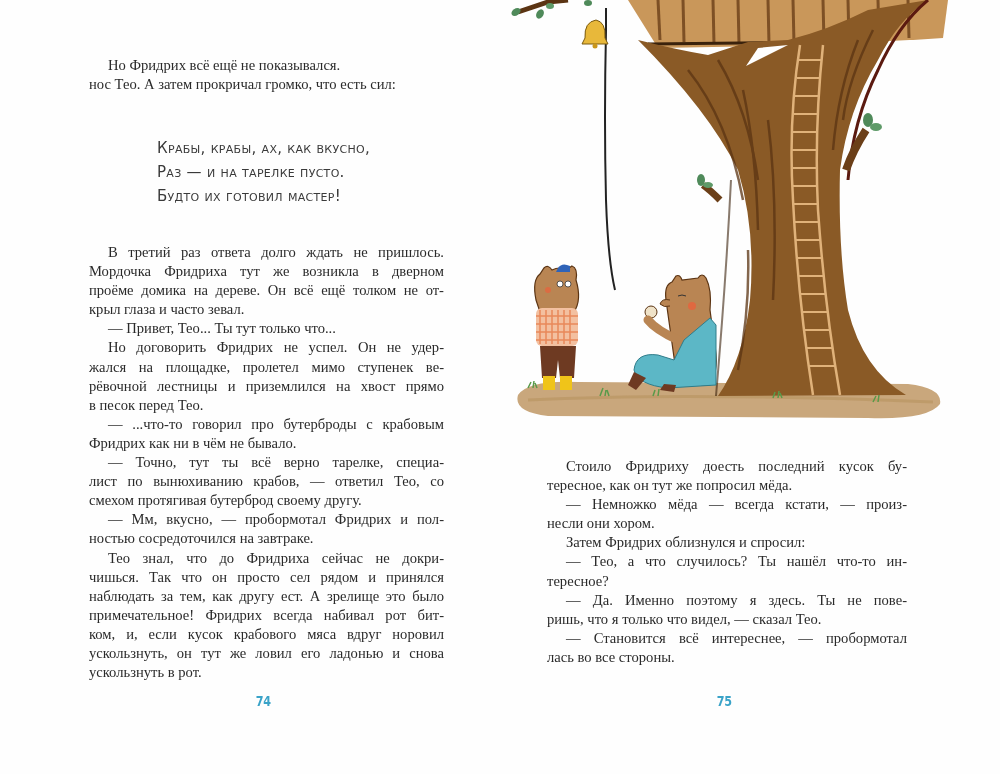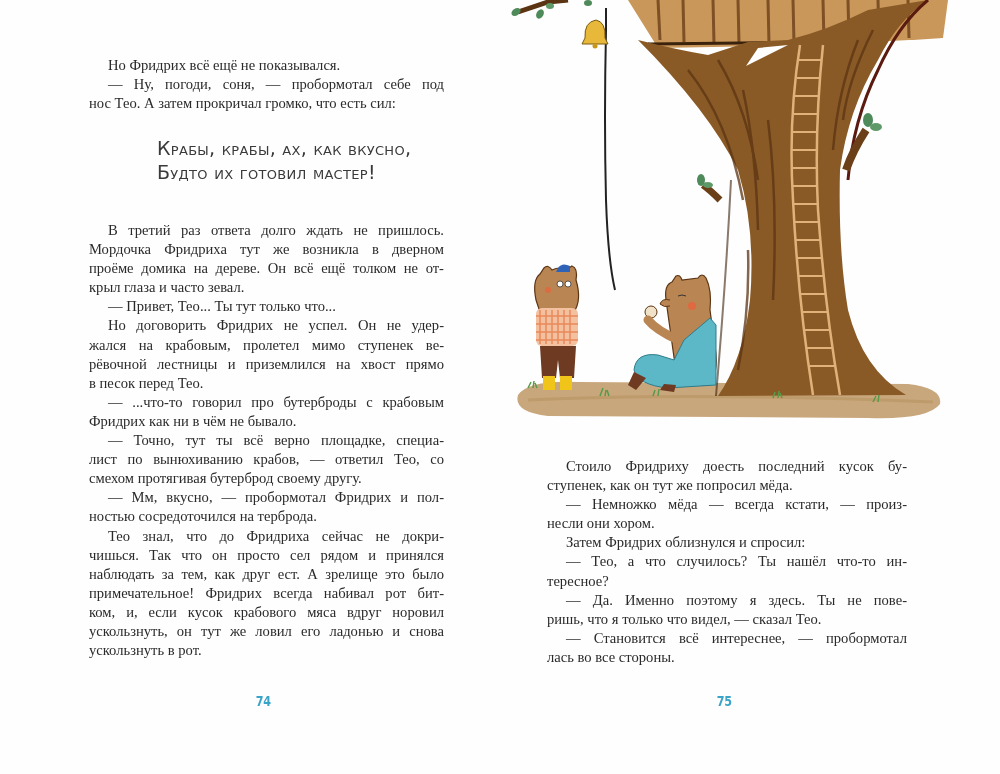--- a/index.html
+++ b/index.html
@@ -21,21 +21,21 @@
   .right-text { left: 59px; top: 457px; width: 360px; }
 
   .line { display: block; white-space: nowrap; text-align-last: justify; }
   .line.last { text-align-last: left; }
   .line.indent { padding-left: 19px; }
 
   .poem {
     position: absolute;
     left: 157px; top: 136px;
     font-family: "DejaVu Sans", sans-serif;
-    font-size: 19px;
+    font-size: 15px;
     line-height: 24.2px;
     color: #3a3a3a;
     letter-spacing: 0.3px;
     font-variant: small-caps;
     text-transform: lowercase;
   }
   .poem .pline { display: block; white-space: nowrap; }
   .poem .pline::first-letter { text-transform: uppercase; }
 
   .page-number {
@@ -52,49 +52,49 @@
   .illustration { position: absolute; left: 20px; top: 0; width: 480px; height: 430px; }
 </style>
 </head>
 <body>
 
 <div class="spread">
 
   <div class="page page-left">
     <div class="text-block left-text">
       <span class="line indent last">Но Фридрих всё ещё не показывался.</span>
-      <span class="line indent">— Ну, погоди, соня, — пробормотал себе под</span>
       <span class="line last">нос Тео. А затем прокричал громко, что есть  сил:</span>
     </div>
 
     <div class="poem">
       <span class="pline">Крабы, крабы, ах, как вкусно,</span>
+      <span class="pline">Раз — и на тарелке пусто.</span>
       <span class="pline">Будто их готовил мастер!</span>
     </div>
 
-    <div class="text-block left-text" style="top:221px;" id="left-body">
+    <div class="text-block left-text" style="top:243px;" id="left-body">
         <span class="line indent">В третий раз ответа долго ждать не пришлось.</span>
         <span class="line">Мордочка Фридриха тут же возникла в дверном</span>
         <span class="line">проёме домика на дереве. Он всё ещё толком не от-</span>
         <span class="line last">крыл глаза и часто зевал.</span>
         <span class="line indent last">— Привет, Тео... Ты тут только что...</span>
         <span class="line indent">Но договорить Фридрих не успел. Он не удер-</span>
-        <span class="line">жался на крабовым, пролетел мимо ступенек ве-</span>
+        <span class="line">жался на площадке, пролетел мимо ступенек ве-</span>
         <span class="line">рёвочной лестницы и приземлился на хвост прямо</span>
         <span class="line last">в песок перед Тео.</span>
         <span class="line indent">— ...что-то говорил про бутерброды с крабовым</span>
         <span class="line last">Фридрих как ни в чём не бывало.</span>
-        <span class="line indent">— Точно, тут ты всё верно площадке, специа-</span>
+        <span class="line indent">— Точно, тут ты всё верно тарелке, специа-</span>
         <span class="line">лист по вынюхиванию крабов, — ответил Тео, со</span>
         <span class="line last">смехом протягивая бутерброд своему другу.</span>
         <span class="line indent">— Мм, вкусно, — пробормотал Фридрих и пол-</span>
-        <span class="line last">ностью сосредоточился на терброда.</span>
+        <span class="line last">ностью сосредоточился на завтраке.</span>
         <span class="line indent">Тео знал, что до Фридриха сейчас не докри-</span>
         <span class="line">чишься. Так что он просто сел рядом и принялся</span>
-        <span class="line">наблюдать за тем, как друг ест. А зрелище это было</span>
+        <span class="line">наблюдать за тем, как другу ест. А зрелище это было</span>
         <span class="line">примечательное! Фридрих всегда набивал рот бит-</span>
         <span class="line">ком, и, если кусок крабового мяса вдруг норовил</span>
         <span class="line">ускользнуть, он тут же ловил его ладонью и снова</span>
         <span class="line last">ускользнуть в рот.</span>
       </div>
 
     <div class="page-number pn-left">74</div>
   </div>
 
   <div class="page page-right">
@@ -225,21 +225,21 @@
         <path d="M40 388 l3 -6 M45 388 l1 -7 M49 388 l-2 -5"></path>
         <path d="M112 396 l3 -8 M117 396 l1 -6 M121 396 l-2 -6"></path>
         <path d="M165 396 l2 -6 M170 396 l1 -7"></path>
         <path d="M285 398 l2 -6 M290 398 l1 -7 M294 398 l-2 -5"></path>
         <path d="M385 402 l3 -6 M390 402 l1 -7"></path>
       </g>
     </svg>
 
     <div class="text-block right-text" id="right-body">
         <span class="line indent">Стоило Фридриху доесть последний кусок бу-</span>
-        <span class="line last">ступенек, как он тут же попросил мёда.</span>
+        <span class="line last">тересное, как он тут же попросил мёда.</span>
         <span class="line indent">— Немножко мёда — всегда кстати, — произ-</span>
         <span class="line last">несли они хором.</span>
         <span class="line indent last">Затем Фридрих облизнулся и спросил:</span>
         <span class="line indent">— Тео, а что случилось? Ты нашёл что-то ин-</span>
         <span class="line last">тересное?</span>
         <span class="line indent">— Да. Именно поэтому я здесь. Ты не пове-</span>
         <span class="line last">ришь, что я только что видел, — сказал Тео.</span>
         <span class="line indent">— Становится всё интереснее, — пробормотал</span>
         <span class="line last">лась во все стороны.</span>
       </div>

